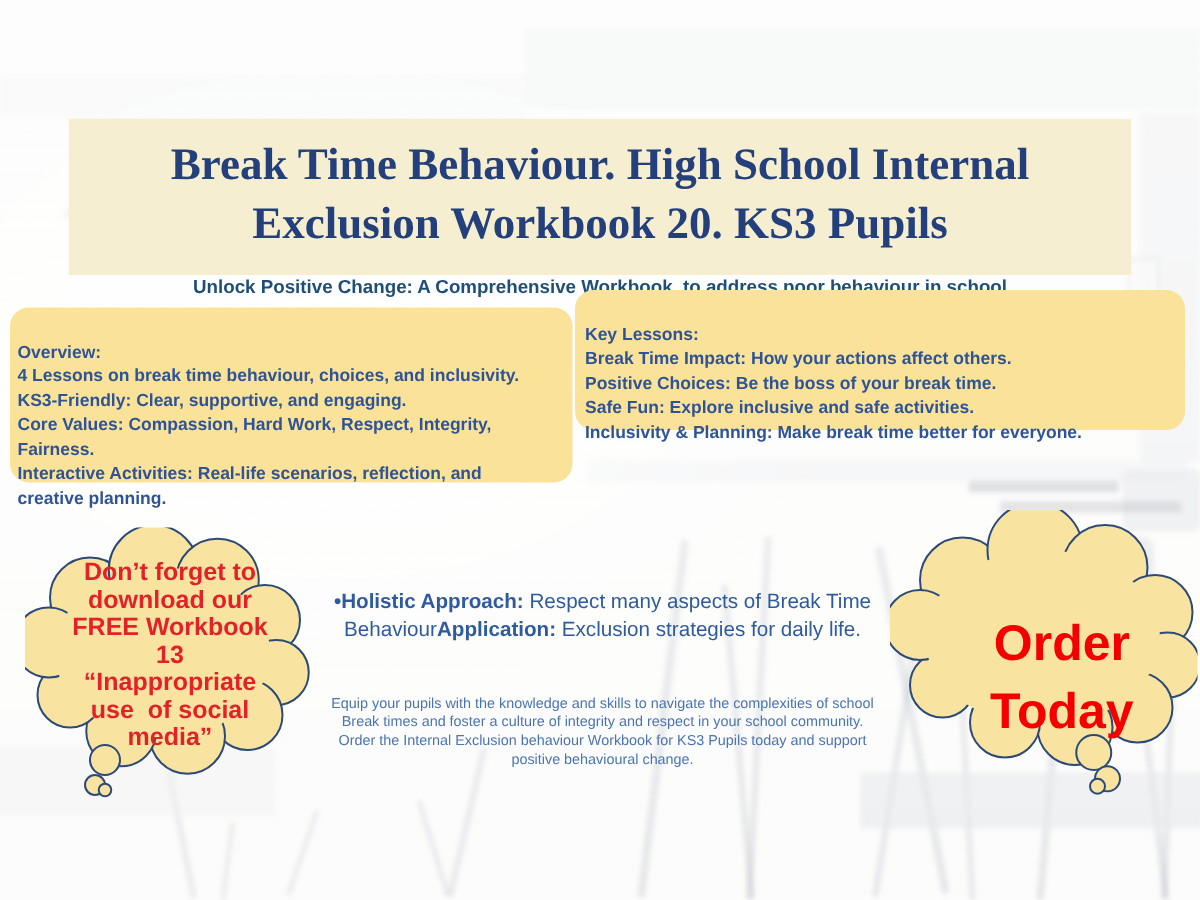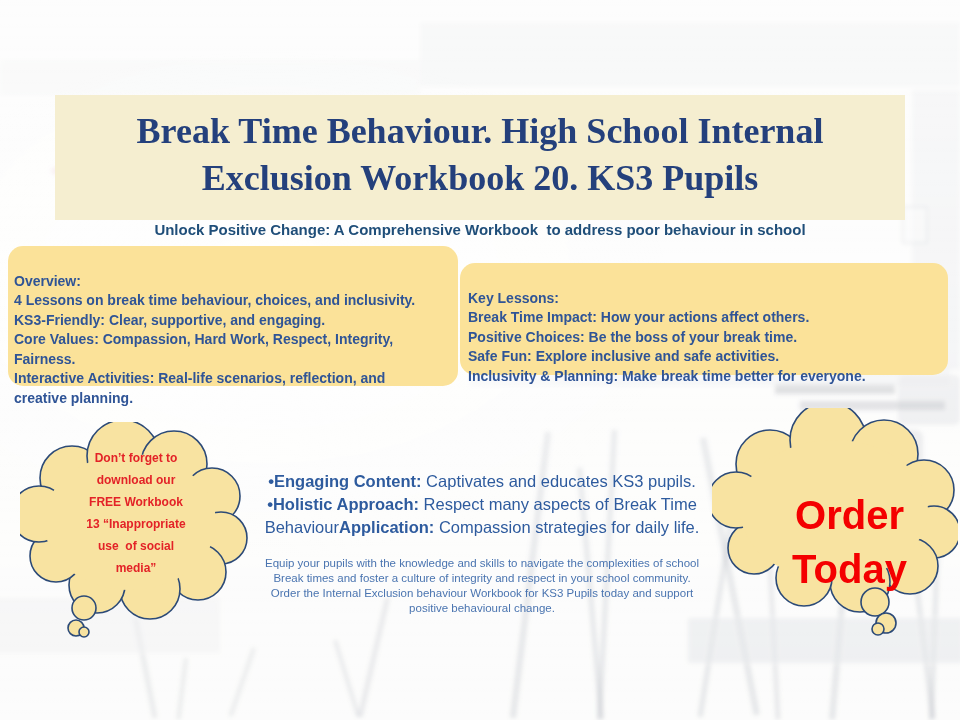--- a/index.html
+++ b/index.html
@@ -26,28 +26,28 @@
     font-size:36px;line-height:47px;color:var(--title-blue,#24407c);}
 
   .subtitle{position:absolute;left:0;top:221px;width:960px;text-align:center;
     font-size:15px;font-weight:bold;color:var(--subtitle-blue,#1f4e79);white-space:pre-wrap;}
 
   
   .panel{position:absolute;background:var(--panel-bg,#fbe299);border-radius:15px;
     color:var(--text-blue,#2f5496);font-weight:bold;font-size:14px;line-height:19.5px;
     white-space:pre-line;}
   .panel.overview{left:8px;top:246px;width:450px;height:140px;padding:6px 4px 0 6px;box-sizing:border-box;}
-  .panel.lessons{left:460px;top:263px;width:488px;height:112px;padding:6px 4px 0 8px;box-sizing:border-box;}
+  .panel.lessons{left:460px;top:232px;width:488px;height:112px;padding:6px 4px 0 8px;box-sizing:border-box;}
 
   
   .bubble-svg{position:absolute;}
   .bubble-svg.left{left:20px;top:422px;width:228px;height:226px;}
   .bubble-svg.right{left:712px;top:408px;width:246px;height:240px;}
   .bubble-text-left{position:absolute;left:56px;top:447px;width:160px;text-align:center;
-    color:var(--red-left,#e32227);font-weight:bold;font-size:12px;line-height:22px;white-space:pre-wrap;}
+    color:var(--red-left,#e32227);font-weight:bold;font-size:20px;line-height:22px;white-space:pre-wrap;}
   .bubble-text-right{position:absolute;left:772px;top:448px;width:155px;text-align:center;
     color:var(--red-right,#f40000);font-weight:bold;font-size:40px;line-height:54px;white-space:pre-line;margin-top:40px;}
 
   
   .why-heading{position:absolute;left:250px;top:448px;width:465px;text-align:center;
     font-size:18px;font-weight:bold;color:var(--center-blue,#2e5b9e);}
   .why-bullets{position:absolute;left:238px;top:470px;width:488px;text-align:center;
     font-size:16.5px;line-height:23px;color:var(--center-blue,#2e5b9e);}
   .closing{position:absolute;left:236px;top:556px;width:492px;text-align:center;
     font-size:11.5px;line-height:15px;color:var(--para-blue,#4a74b0);white-space:pre-line;}
@@ -143,23 +143,22 @@
     </g>
   </svg>
   <div class="bubble-text-left">Don’t forget to
 download our
 FREE Workbook
 13 “Inappropriate
 use  of social
 media”</div>
 
   <div class="why-bullets">
-      <div><span style="font-weight: bold;">•Engaging Content:</span><span> Captivates and educates KS3 pupils.</span></div>
       <div><span style="font-weight: bold;">•Holistic Approach:</span><span> Respect many aspects of Break Time</span></div>
-      <div><span>Behaviour</span><span style="font-weight: bold; margin-top: 44px;">Application:</span><span> Compassion strategies for daily life.</span></div>
+      <div><span>Behaviour</span><span style="font-weight: bold; margin-top: 44px;">Application:</span><span> Exclusion strategies for daily life.</span></div>
     </div>
   <div class="closing">Equip your  pupils with the knowledge and skills to navigate the complexities of school
 Break times and foster a culture of integrity and respect in your  school community.
 Order the Internal Exclusion behaviour Workbook for KS3 Pupils today and support
 positive behavioural change.</div>
 
   <svg class="bubble-svg right" viewBox="0 0 246 240" xmlns="http://www.w3.org/2000/svg">
     <g fill="#f8e3a1" stroke="#2c4a77" stroke-width="1.6">
       <circle cx="58" cy="56" r="34"></circle>
         <circle cx="116" cy="32" r="38"></circle>

